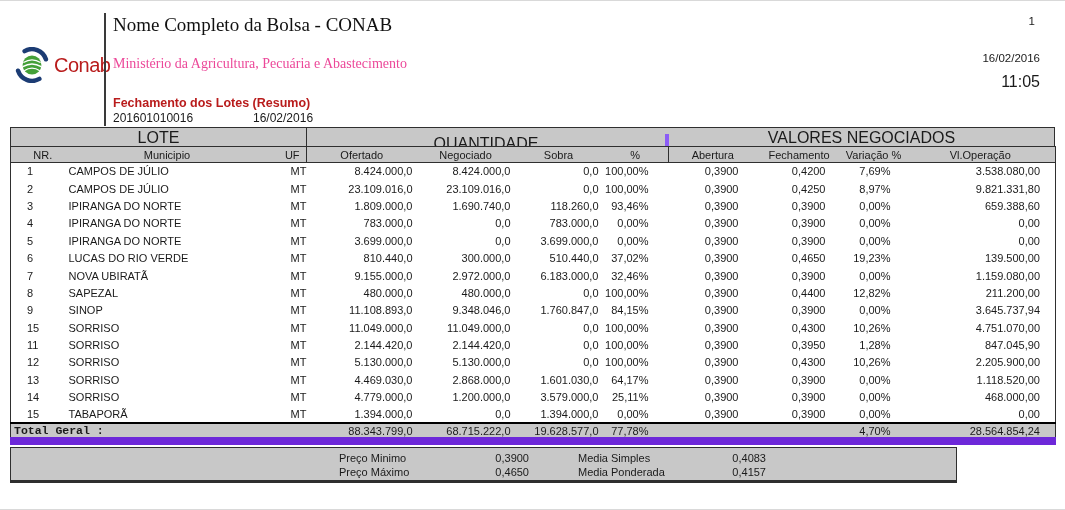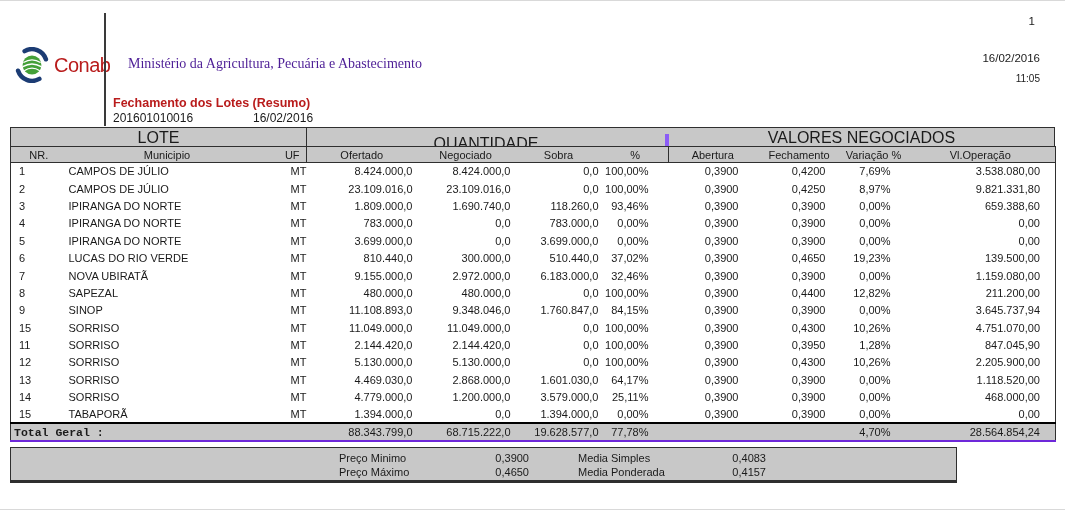--- a/index.html
+++ b/index.html
@@ -7,27 +7,27 @@
   .sheet {
     position:relative; width:1065px; height:510px; overflow:hidden;
     background:#ffffff; font-family:"Liberation Sans", sans-serif; color:#1a1a1a;
     border-top:1px solid #d9d9d9; border-bottom:1px solid #d9d9d9;
   }
   
   .logo-block { position:absolute; left:14px; top:46px; display:flex; align-items:center; gap:4px; }
   .logo-word { font-size:20px; font-weight:normal; color:#b91c1c; letter-spacing:-0.5px; }
   .v-divider { position:absolute; left:104px; top:12px; width:1.5px; height:113px; background:#3a3a3a; }
   .doc-title { position:absolute; left:113px; top:13px; font-family:"Liberation Serif", serif; font-size:19px; color:#111; }
-  .doc-subtitle { position:absolute; left:128px; top:55px; font-family:"Liberation Serif", serif; font-size:14px; color:#4c1d95; }
+  .doc-subtitle { position:absolute; left:113px; top:55px; font-family:"Liberation Serif", serif; font-size:14px; color:#ec4899; }
   .report-title { position:absolute; left:113px; top:95px; font-size:12.5px; font-weight:bold; color:#b91c1c; }
   .report-code { position:absolute; left:113px; top:110px; font-size:12px; }
   .report-date-inline { position:absolute; left:253px; top:110px; font-size:12px; }
   .page-number { position:absolute; right:30px; top:14px; font-size:11.5px; }
   .print-date { position:absolute; right:25px; top:51px; font-size:11.5px; }
-  .print-time { position:absolute; right:25px; top:72px; font-size:10px; }
+  .print-time { position:absolute; right:25px; top:72px; font-size:16px; }
   
   .group-band {
     position:absolute; left:10px; top:126px; width:1045px; height:21px;
     display:flex; background:#c8c8c8; border:1.5px solid #2f2f2f;
     font-size:16px; align-items:center;
   }
   .group-band .g { text-align:center; height:100%; display:flex; align-items:center; justify-content:center; }
   .g1 { width:296px; border-right:1px solid #2f2f2f; }
   .g2 { width:362px; border-right:4px solid #8b5cf6;margin-top:12px; }
   .g3 { flex:1; }
@@ -37,32 +37,32 @@
     border-collapse:collapse; table-layout:fixed;
     font-size:11px; color:#1a1a1a;
     border:1.5px solid #2f2f2f;
   }
   table.main th {
     background:#c8c8c8; height:16px; font-weight:normal; font-size:11px;
     border-bottom:1.5px solid #2f2f2f; text-align:center; white-space:nowrap; overflow:hidden;
   }
   table.main th.sep { border-left:1px solid #2f2f2f; }
   table.main td { height:17.4px; white-space:nowrap; overflow:hidden; }
-  th.c0, td.c0 { text-align:left; padding-left:8px; }
+  th.c0, td.c0 { text-align:left; padding-left:16px; }
   th.c1, td.c1 { text-align:left; padding-left:10px; }
   th.c2, td.c2 { text-align:right; padding-left:13px; }
   td.c3, td.c4, td.c5 { text-align:right; padding-right:4px; }
   td.c6  { text-align:right; padding-right:20px; }
   td.c7  { text-align:right; padding-right:18px; }
   td.c8  { text-align:right; padding-right:16px; }
   td.c9  { text-align:right; padding-right:15px; }
   td.c10 { text-align:right; padding-right:15px; }
   tr.total-row td {
     background:#c8c8c8; height:18px;
-    border-top:2px solid #000; border-bottom:2px solid #6d28d9;margin-left:7px;
+    border-top:2px solid #000; border-bottom:8px solid #6d28d9;margin-left:7px;
   }
   td.total-label {
     font-family:"Liberation Mono", monospace; font-weight:bold; font-size:11.5px;
     text-align:left; padding-left:3px;
   }
   
   .summary-box {
     position:absolute; left:10px; top:446px; width:947px; height:36px;
     background:#c8c8c8; border:1.5px solid #2f2f2f; border-bottom-width:3px;
     font-size:11px;
@@ -85,20 +85,21 @@
       <path d="M31 39 A18 18 0 0 1 5 29" fill="none" stroke="#1c3c74" stroke-width="5.5" stroke-linecap="round"></path>
       <circle cx="22" cy="22" r="11.5" fill="#44a038"></circle>
       <path d="M11.5 19 Q22 12.5 32.5 19" stroke="#ffffff" stroke-width="1.6" fill="none"></path>
       <path d="M10.8 24 Q22 17.5 33.2 24" stroke="#ffffff" stroke-width="1.6" fill="none"></path>
       <path d="M12.5 29 Q22 22.8 31.5 29" stroke="#ffffff" stroke-width="1.6" fill="none"></path>
     </svg>
     <span class="logo-word">Conab</span>
   </div>
   <div class="v-divider"></div>
 
+  <div class="doc-title">Nome Completo da Bolsa - CONAB</div>
   <div class="doc-subtitle">Ministério da Agricultura, Pecuária e Abastecimento</div>
   <div class="report-title">Fechamento dos Lotes (Resumo)</div>
   <div class="report-code">201601010016</div>
   <div class="report-date-inline">16/02/2016</div>
 
   <div class="page-number">1</div>
   <div class="print-date">16/02/2016</div>
   <div class="print-time">11:05</div>
 
   <div class="group-band">

